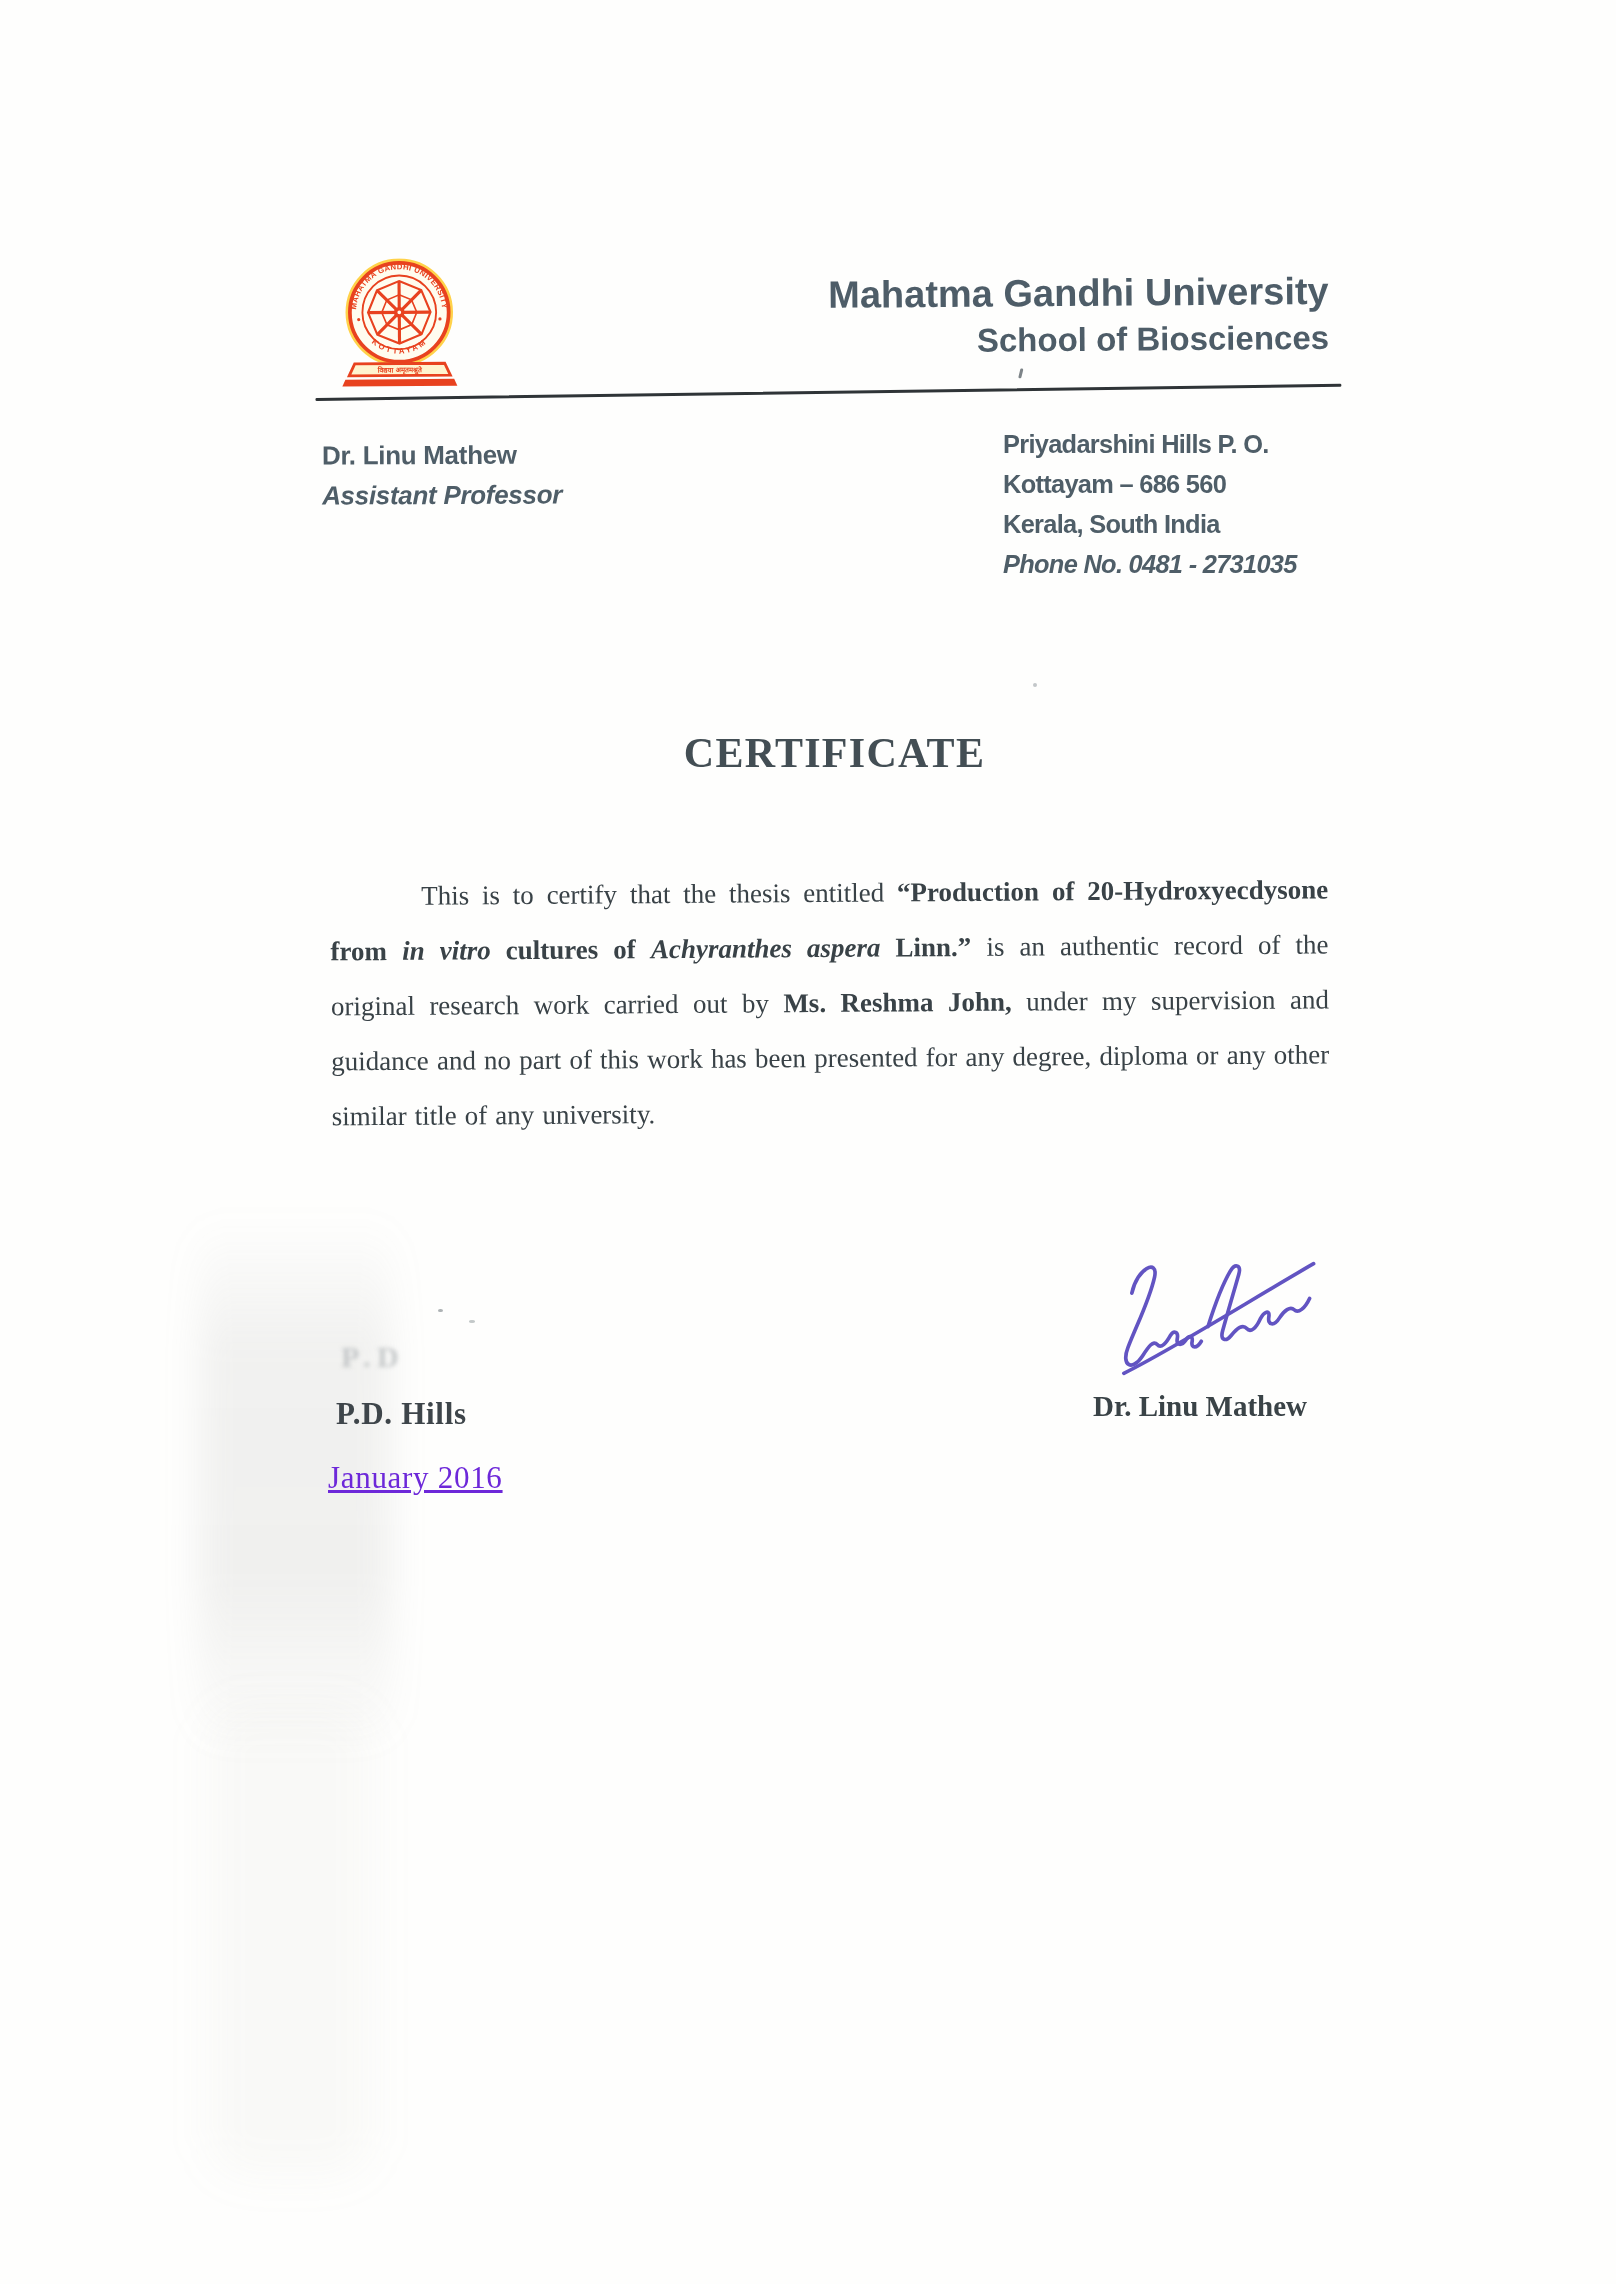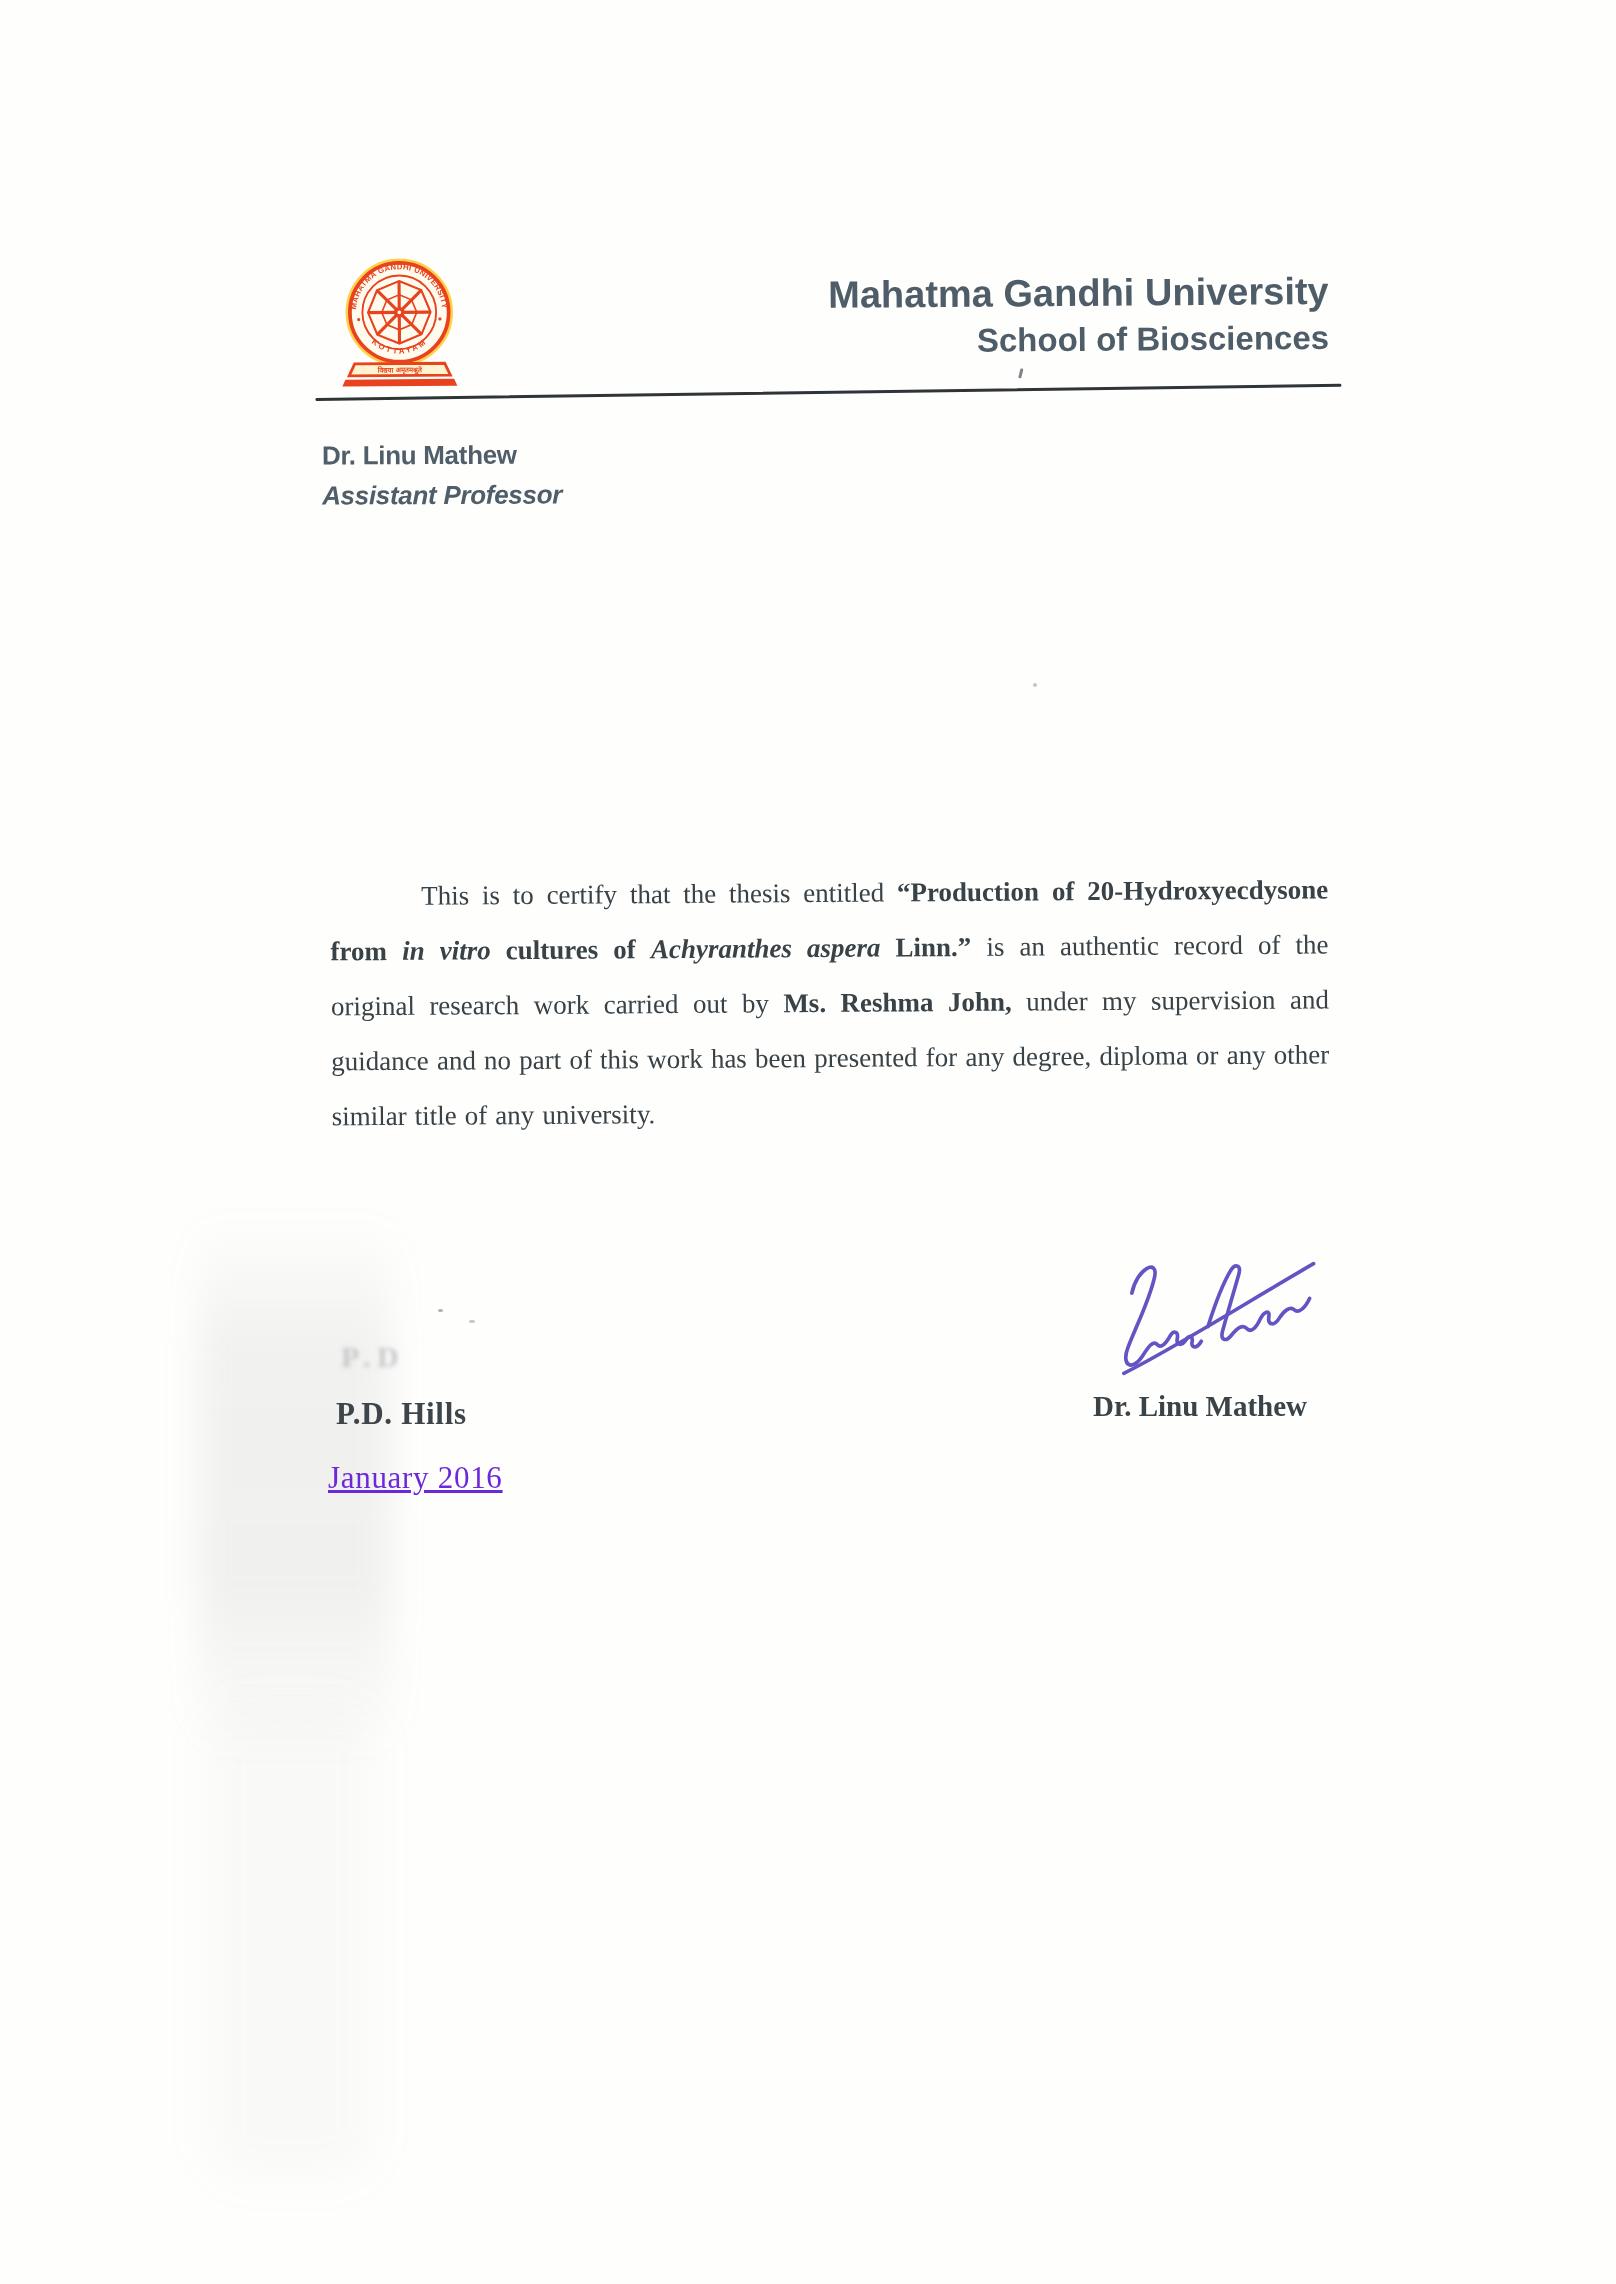--- a/index.html
+++ b/index.html
@@ -131,21 +131,28 @@
 
     <div class="divider"></div>
     <div class="tick"></div>
   </div>
 
   <div class="contact-left">
     <div class="cname">Dr. Linu Mathew</div>
     <div class="ctitle">Assistant Professor</div>
   </div>
 
+  <div class="contact-right">
+    <div>Priyadarshini Hills P. O.</div>
+    <div>Kottayam – 686 560</div>
+    <div>Kerala, South India</div>
+    <div class="phone">Phone No. 0481 - 2731035</div>
+  </div>
 
+  <h1 class="cert-heading">CERTIFICATE</h1>
 
   <p class="cert-body"><span class="seg-normal">This is to certify that the thesis entitled </span><span class="seg-bold">“Production of 20-Hydroxyecdysone from </span><span class="seg-bold-italic">in vitro</span><span class="seg-bold"> cultures of </span><span class="seg-bold-italic">Achyranthes aspera</span><span class="seg-bold"> Linn.”</span><span class="seg-normal"> is an authentic record of the original research work carried out by </span><span class="seg-bold">Ms. Reshma John,</span><span class="seg-normal"> under my supervision and guidance and no part of this work has been presented for any degree, diploma or any other similar title of any university.</span></p>
 
   <div class="ghost-text">P.D</div>
   <div class="place-text">P.D. Hills</div>
   <div class="date-text">January 2016</div>
 
   <div class="signature-wrap">
     <svg viewBox="0 0 360 220" width="242" height="147">
       <g fill="none" stroke="#6254c2" stroke-width="5.5" stroke-linecap="round" stroke-linejoin="round">

